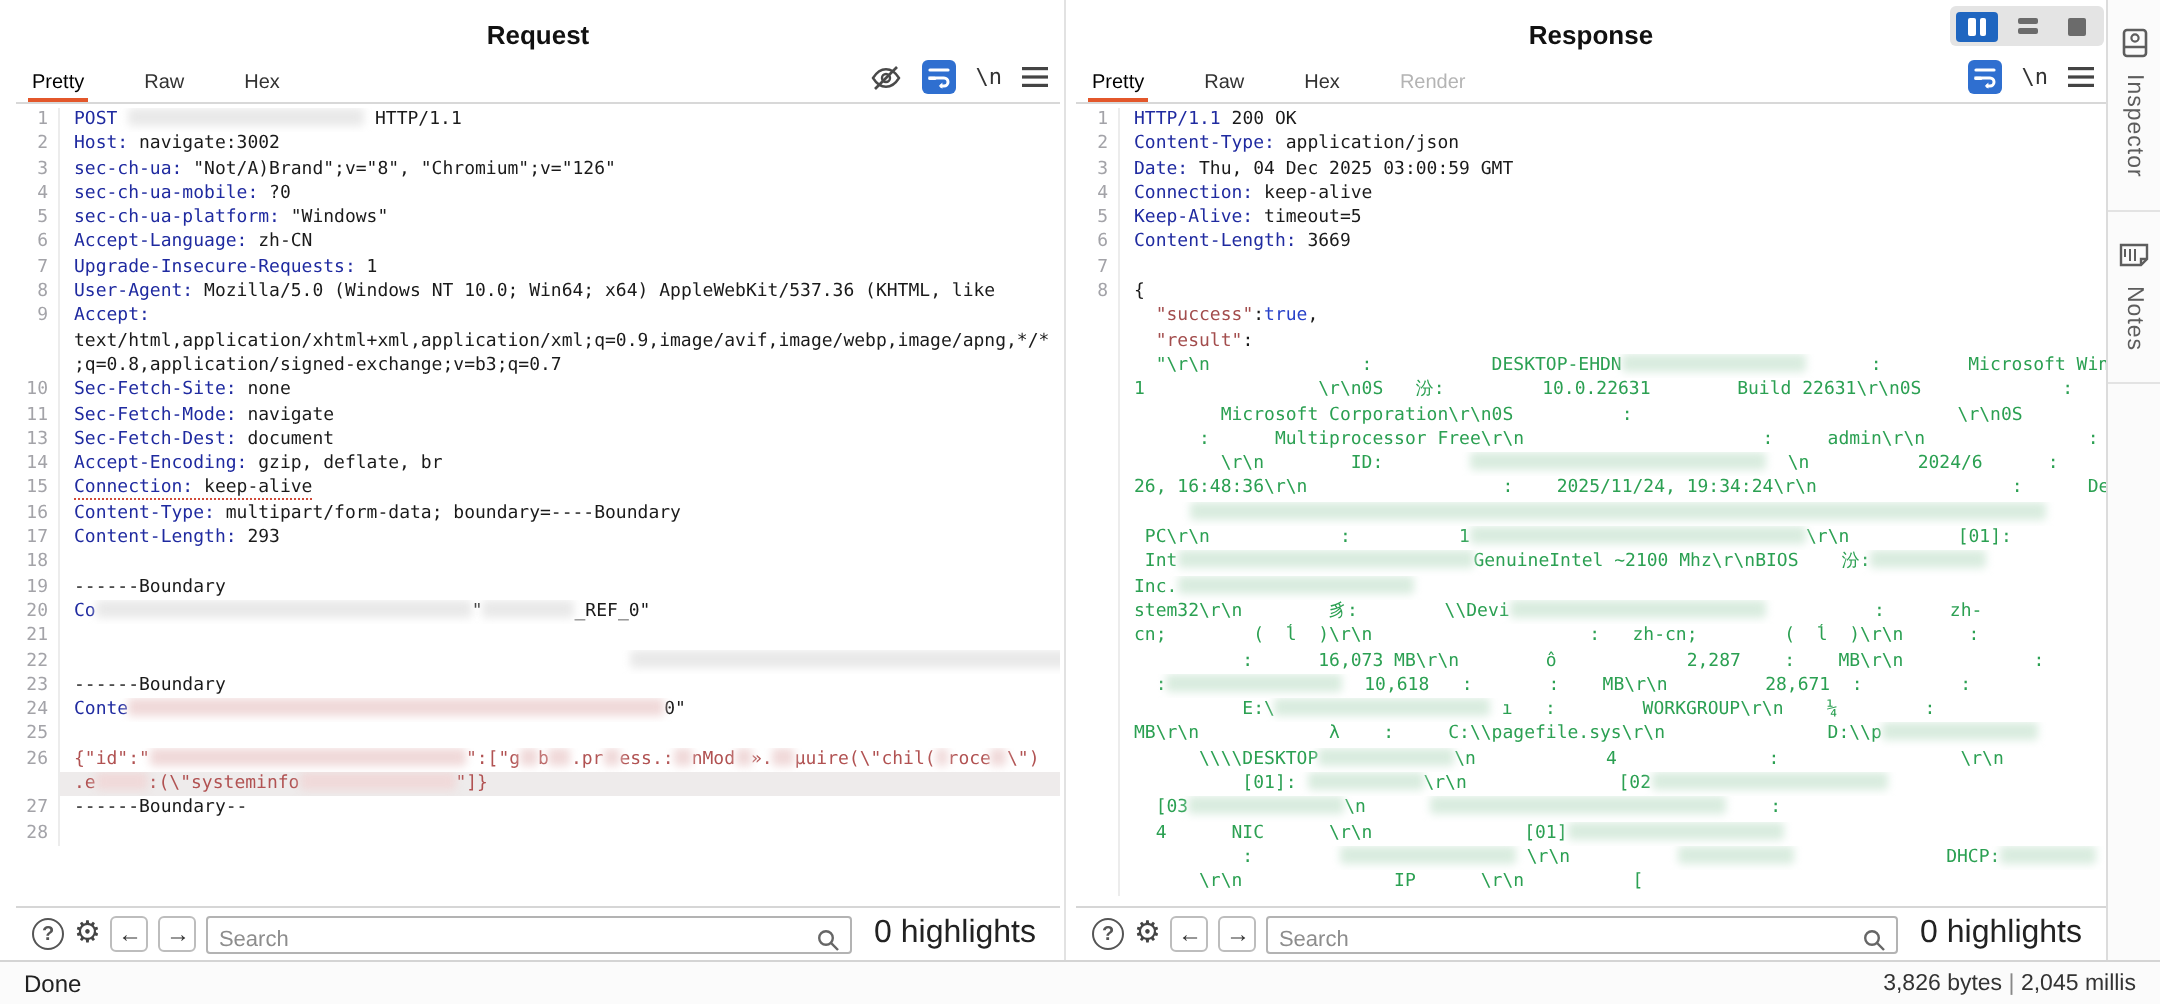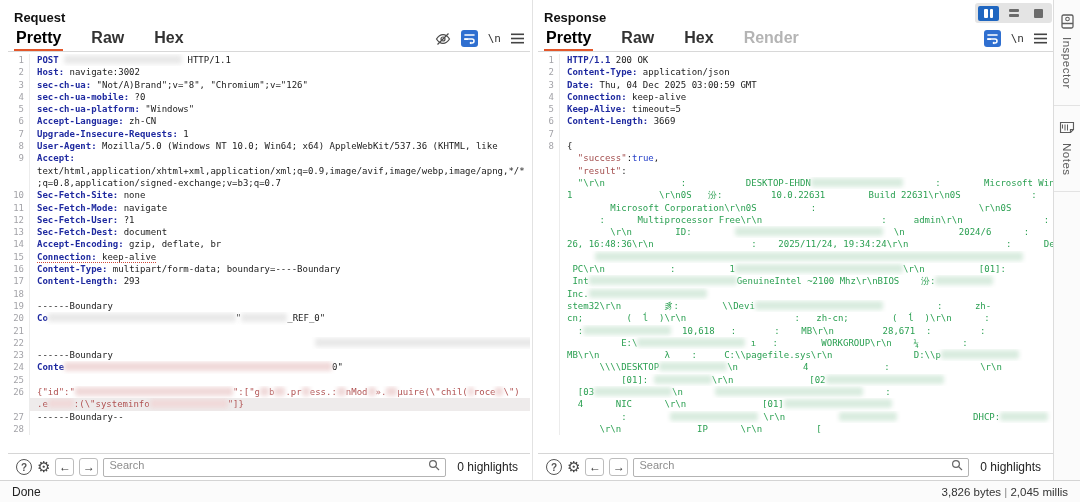--- a/index.html
+++ b/index.html
@@ -6,36 +6,36 @@
   html,body { width:1080px; height:502px; }
   body {
     position:relative; background:#ffffff; overflow:hidden;
     font-family:"Liberation Sans", sans-serif; color:#1a1a1a;
   }
   
   .panel { position:absolute; top:6px; height:474px; display:flex; flex-direction:column; }
   #req-panel  { left:8px;   width:522px; }
   #resp-panel { left:538px; width:515px; }
   .v-divider  { position:absolute; top:0; width:1px; height:480px; background:#e2e2e2; }
-  .panel-title { font-size:13px; font-weight:bold; color:#111; padding:4px 6px 2px 6px; height:22px; }
+  .panel-title { font-size:13px; font-weight:bold; color:#111; padding:4px 6px 2px 6px; height:22px;text-align:center; }
   
   .tabs-row { display:flex; align-items:flex-end; border-bottom:1px solid #d8d8d8; height:24px; padding:0 6px; }
-  .tab { font-size:16px; color:#333; padding:3px 2px 4px 2px; margin-right:26px; cursor:pointer;font-weight:bold; }
+  .tab { font-size:10px; color:#333; padding:3px 2px 4px 2px; margin-right:26px; cursor:pointer; }
   .tab.active { color:#000; border-bottom:2px solid #e3572b; padding-bottom:2px; }
   .tab.disabled { color:#b4b4b4; }
   .tabs-icons { margin-left:auto; display:flex; align-items:center; gap:10px; padding-bottom:4px; }
   
   .editor { flex:1; overflow:hidden; padding-top:2px;
             font-family:"DejaVu Sans Mono", monospace; font-size:9px; }
   .erow { display:flex; height:12.3px; line-height:12.3px; }
   .gutter { width:22px; flex:none; text-align:right; padding-right:5px; color:#a3a3a8;
             border-right:1px solid #ececec; font-size:9px; }
   .code { flex:1; padding-left:7px; white-space:pre; overflow:hidden; }
   .code.hl { background:#eeebeb; }
-  .c-h { color:#1f2aa0;font-weight:bold; }
+  .c-h { color:#1f2aa0; }
   .c-p { color:#1a1a1a; }
   .c-g { color:#2ba052; }
   .c-m { color:#a34d4d; }
   .c-b { color:#2741c9;margin-top:17px; }
   .c-r { color:#b15252; }
   .ulwrap { border-bottom:1px dotted #d14a38; }
   .blur { display:inline-block; height:9px; border-radius:2px; vertical-align:-1px; filter:blur(2px); }
   .blur.x  { background:#e9e9e9; }
   .blur.xp { background:#f0d9d9; }
   .blur.xg { background:#d9ecdf; }
@@ -43,25 +43,25 @@
   
   .search-bar { height:27px; border-top:1px solid #d6d6d6; display:flex; align-items:center;
                 gap:5px; padding:0 8px; }
   .round-icon { width:16px; height:16px; border:1.2px solid #555; border-radius:50%;
                 font-size:10px; color:#555; display:flex; align-items:center; justify-content:center;
                 font-weight:bold; flex:none; }
   .gear { font-size:15px; color:#444; line-height:16px; flex:none; }
   .nav-btn { width:19px; height:18px; border:1px solid #bdbdbd; border-radius:3px; background:#fff;
              font-size:12px; color:#333; display:flex; align-items:center; justify-content:center; flex:none; }
   .search-box { flex:1; height:19px; border:1px solid #b3b3b3; border-radius:2px; background:#fff;
-                display:flex; align-items:flex-start; padding:0 5px; }
+                display:flex; align-items:flex-end; padding:0 5px; }
   .search-box input { border:none; outline:none; flex:1; font-size:11px;
                       font-family:"Liberation Sans",sans-serif; color:#333; background:transparent; }
   .search-box input::placeholder { color:#8d8d8d; }
-  .highlights { font-size:12px; color:#222; white-space:nowrap; padding:0 4px 0 6px; }
+  .highlights { font-size:16px; color:#222; white-space:nowrap; padding:0 4px 0 6px; }
   
   #layout-toggles { position:absolute; right:28px; top:3px; background:#e4e4e4; border-radius:3px;
                     display:flex; align-items:center; gap:4px; padding:2px 3px; height:20px; }
   .ltg-btn { width:21px; height:15px; border-radius:2px; display:flex; align-items:center;
              justify-content:center; gap:2px; }
   .ltg-btn.active { background:#1f66c0; }
   .vbar { width:3.5px; height:9px; background:#fff; border-radius:1px; }
   .hbar { width:10px; height:3px; background:#6b6b6b; border-radius:1px; }
   .hbars { display:flex; flex-direction:column; gap:2px; }
   .sq { width:9px; height:9px; background:#6b6b6b; border-radius:1px; }
@@ -162,24 +162,20 @@
       </div>
       <div class="erow">
         <span class="gutter">10</span>
         <span class="code"><span class="c-h">Sec-Fetch-Site:</span><span class="c-p"> none</span></span>
       </div>
       <div class="erow">
         <span class="gutter">11</span>
         <span class="code"><span class="c-h">Sec-Fetch-Mode:</span><span class="c-p"> navigate</span></span>
       </div>
       <div class="erow">
-        <span class="gutter">12</span>
-        <span class="code"><span class="c-h">Sec-Fetch-User:</span><span class="c-p"> ?1</span></span>
-      </div>
-      <div class="erow">
         <span class="gutter">13</span>
         <span class="code"><span class="c-h">Sec-Fetch-Dest:</span><span class="c-p"> document</span></span>
       </div>
       <div class="erow">
         <span class="gutter">14</span>
         <span class="code"><span class="c-h">Accept-Encoding:</span><span class="c-p"> gzip, deflate, br</span></span>
       </div>
       <div class="erow">
         <span class="gutter">15</span>
         <span class="code"><span class="ulwrap"><span class="c-h">Connection:</span><span class="c-p"> keep-alive</span></span></span>
@@ -369,20 +365,24 @@
         <span class="gutter"></span>
         <span class="code"><span class="c-g">Inc.</span><span class="blur xg" style="width: 118px;"></span></span>
       </div>
       <div class="erow">
         <span class="gutter"></span>
         <span class="code"><span class="c-g">stem32\r\n        豸:        \\Devi</span><span class="blur xg" style="width: 128px;"></span><span class="c-g">          :      zh-</span></span>
       </div>
       <div class="erow">
         <span class="gutter"></span>
         <span class="code"><span class="c-g">cn;        (  ĺ  )\r\n                    :   zh-cn;        (  ĺ  )\r\n      :</span></span>
+      </div>
+      <div class="erow">
+        <span class="gutter"></span>
+        <span class="code"><span class="c-g">          :      16,073 MB\r\n        ô            2,287    :    MB\r\n            :</span></span>
       </div>
       <div class="erow">
         <span class="gutter"></span>
         <span class="code"><span class="c-g">  :</span><span class="blur xg" style="width: 88px;"></span><span class="c-g">  10,618   :       :    MB\r\n         28,671  :         :</span></span>
       </div>
       <div class="erow">
         <span class="gutter"></span>
         <span class="code"><span class="c-g">          E:\</span><span class="blur xg" style="width: 108px;"></span><span class="c-g"> ı   :        WORKGROUP\r\n    ¼        :</span></span>
       </div>
       <div class="erow">

